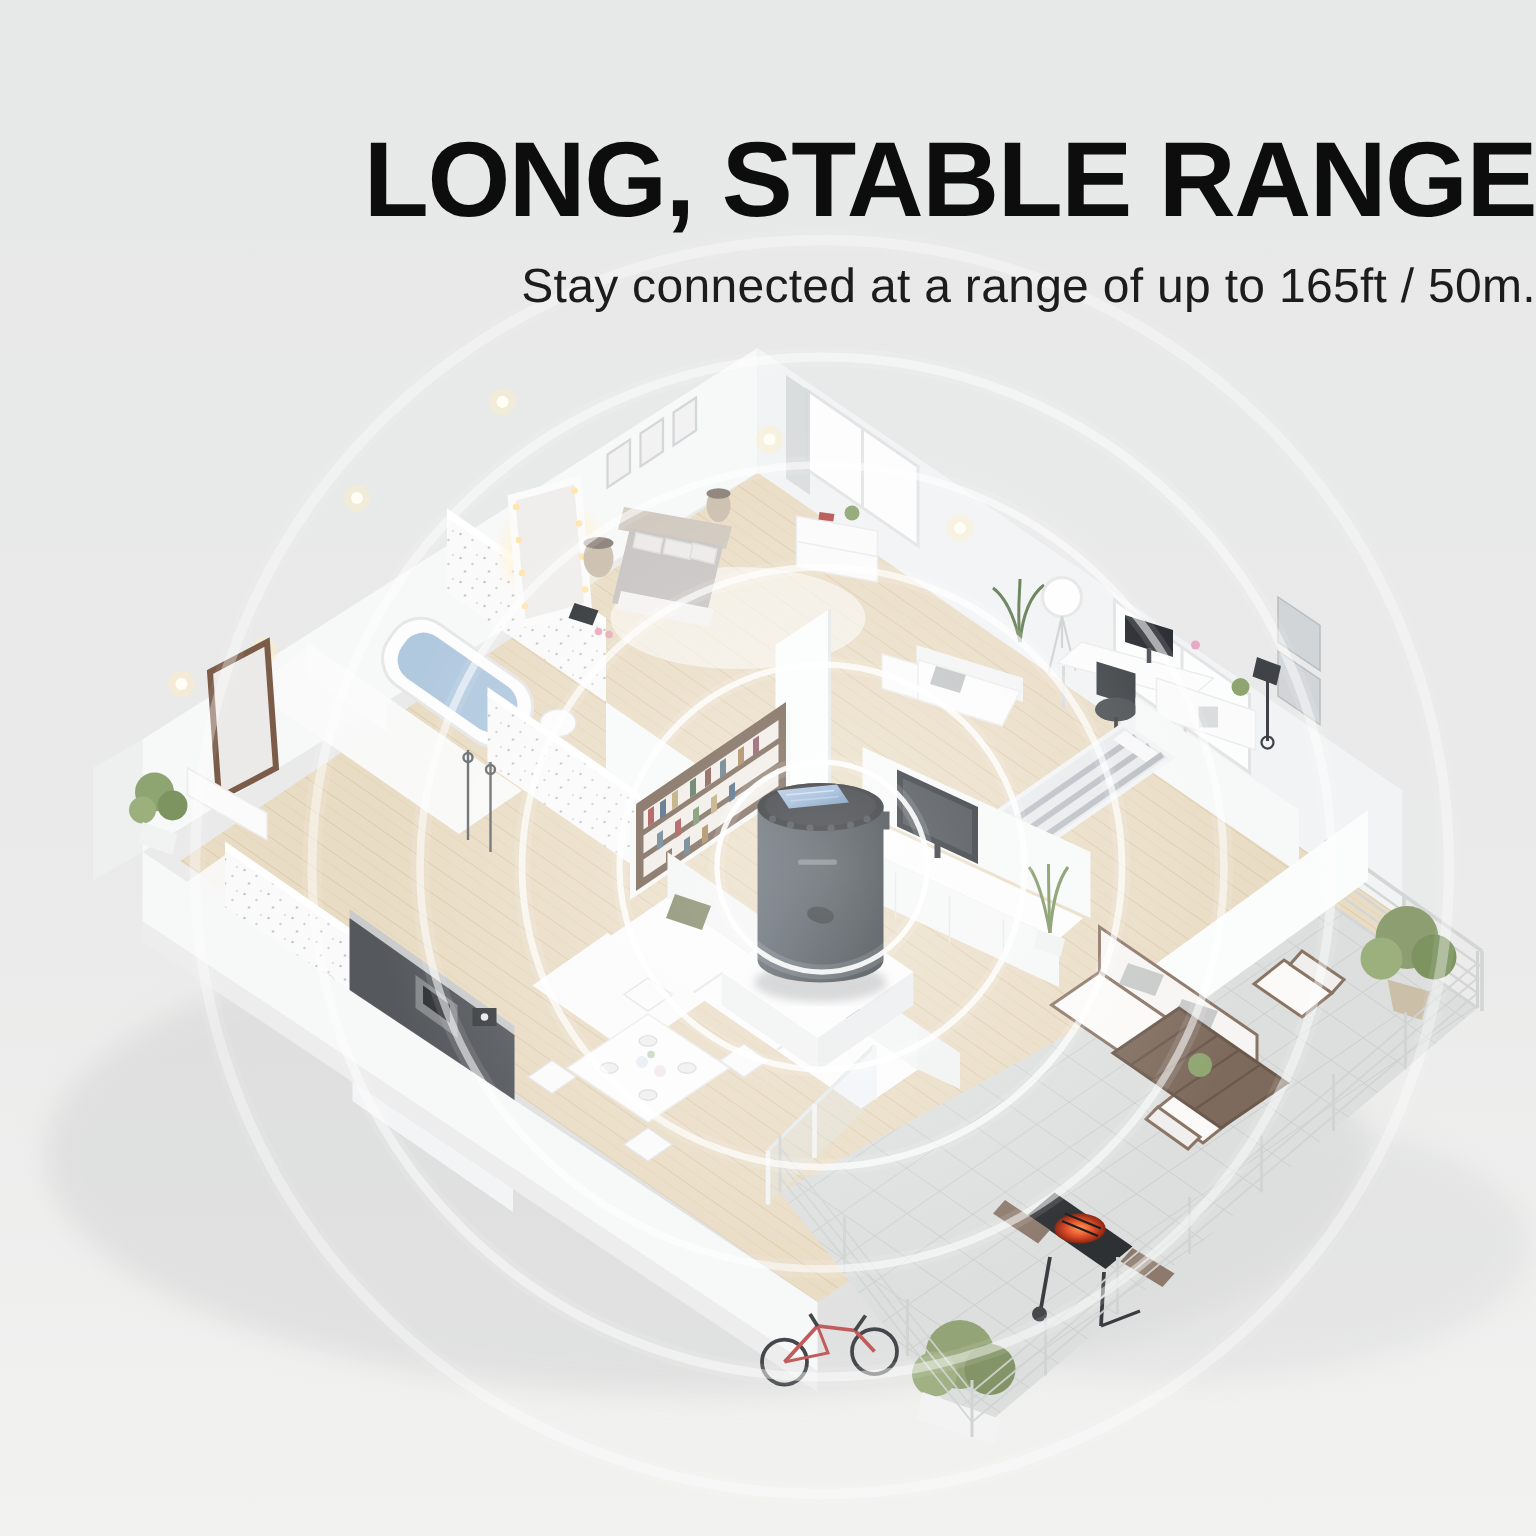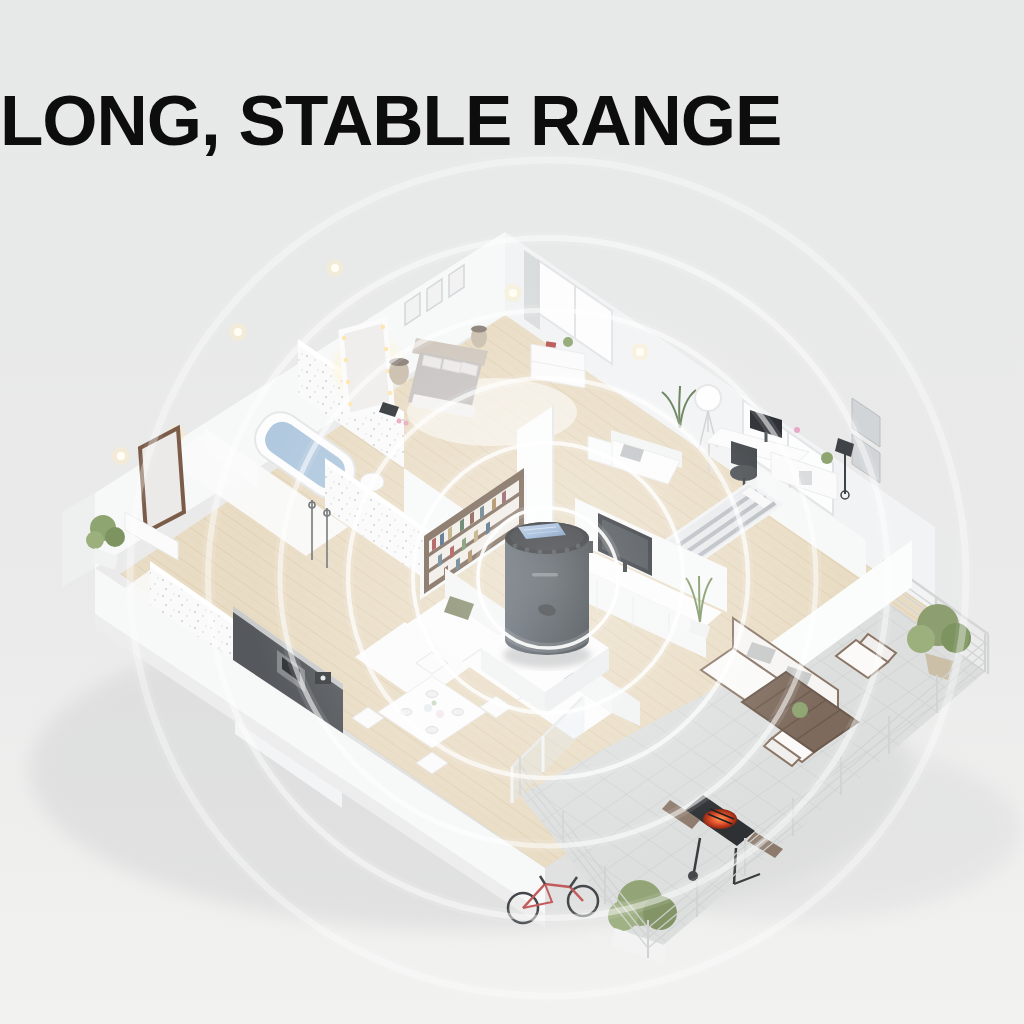--- a/index.html
+++ b/index.html
@@ -2,36 +2,37 @@
 <html><head>
 <meta charset="utf-8">
 <style>
   html,body{margin:0;padding:0;}
   body{
     width:1024px;height:1024px;overflow:hidden;
     background:linear-gradient(180deg,#e7e8e8 0%,#eaeaea 55%,#f2f2f1 100%);
     font-family:"Liberation Sans", sans-serif;
     position:relative;
   }
-  .header{position:absolute;top:84px;left:0;width:1024px;text-align:left;z-index:5;}
+  .header{position:absolute;top:84px;left:0;width:1024px;text-align:right;z-index:5;}
   .title{
     font-size:71px;font-weight:900;color:#0d0d0d;letter-spacing:-1px;
     line-height:1.04;margin:0;
   }
   .subtitle{
     font-size:32px;font-weight:400;color:#1c1c1c;margin:14px 0 0 0;letter-spacing:0.2px;
   }
   .scene{position:absolute;top:0;left:0;z-index:1;}
   svg{display:block;}
 </style>
 </head>
 <body>
 
 <div class="header">
   <h1 class="title">LONG, STABLE RANGE</h1>
+  <p class="subtitle">Stay connected at a range of up to 165ft / 50m.</p>
 </div>
 
 <div class="scene">
 <svg width="1024" height="1024" viewBox="0 0 1024 1024">
 <defs>
   <pattern id="wood" width="17" height="17" patternUnits="userSpaceOnUse" patternTransform="matrix(0.82,0.57,-0.8,0.55,0,0)">
     <rect width="17" height="17" fill="#e9dcc4"></rect>
     <line x1="0" y1="0" x2="17" y2="0" stroke="#dbc9a9" stroke-width="1.2"></line>
     <line x1="0" y1="8.5" x2="17" y2="8.5" stroke="#e2d2b5" stroke-width="0.6" opacity="0.7"></line>
   </pattern>

